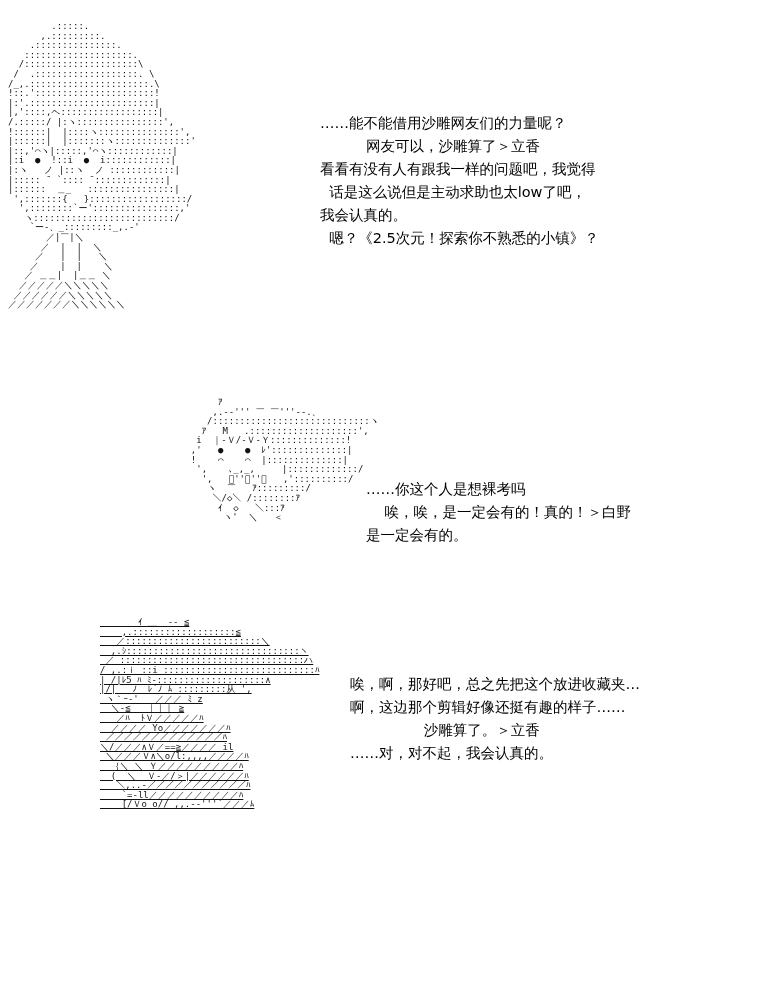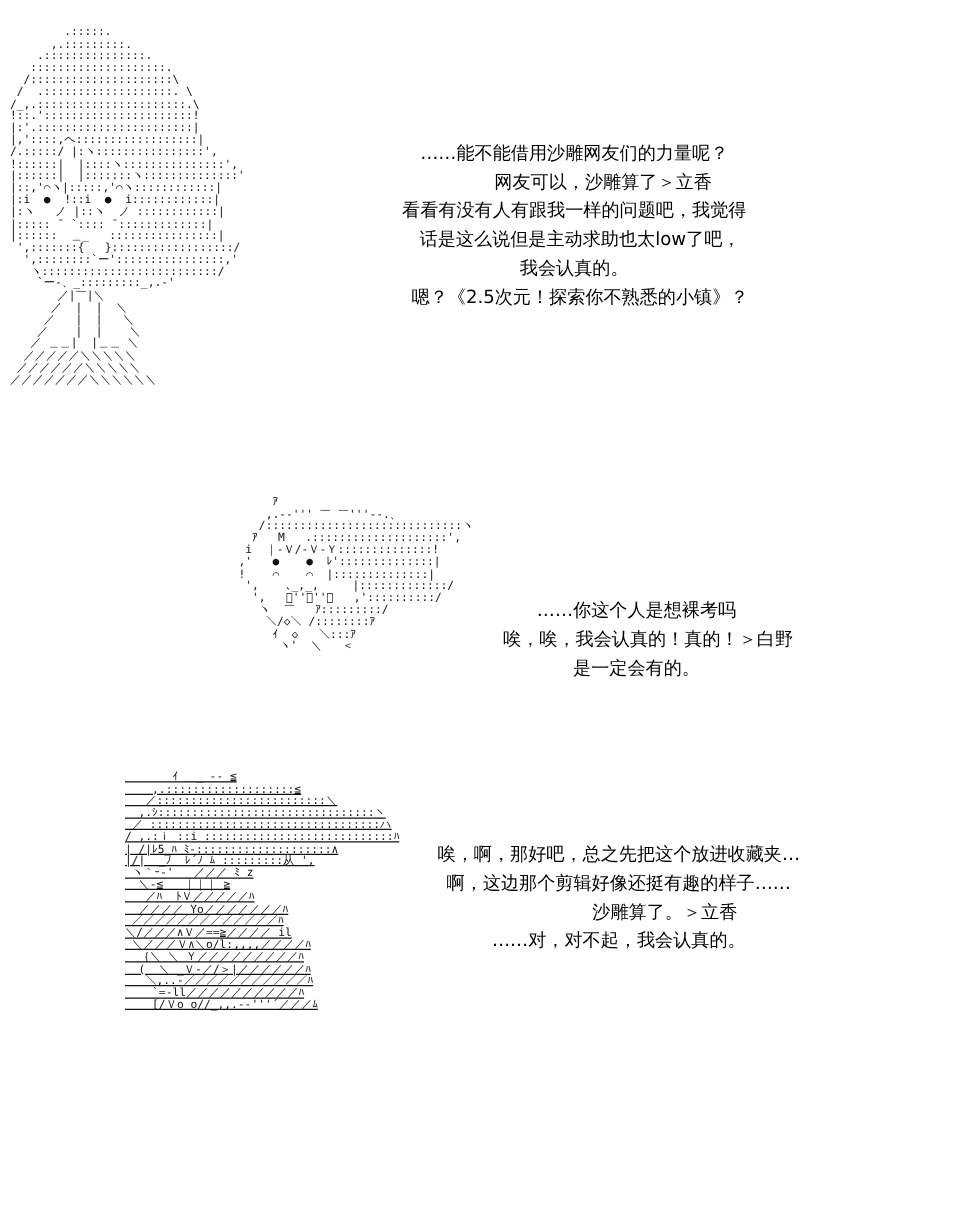--- a/index.html
+++ b/index.html
@@ -36,26 +36,25 @@
   }
   .lines {
     position: absolute;
   }
   .line {
     font-family: "DejaVu Sans", "Liberation Sans", sans-serif;
     font-size: 14.5px;
     line-height: 23px;
     white-space: pre;
     color: #000000;
-    text-align: center;
   }
   .sc1-ascii { left: 8px;  top: 22px; }
   .sc1-text  { left: 320px; top: 112px; }
   .sc2-ascii { left: 180px; top: 398px; }
-  .sc2-text  { left: 384px; top: 478px; }
+  .sc2-text  { left: 366px; top: 478px; }
   .sc3-ascii { left: 100px; top: 618px; text-decoration: underline; }
   .sc3-text  { left: 350px; top: 673px; }
 </style>
 </head>
 <body>
 
 <div class="page">
 
   <div class="scene">
     <div class="ascii sc1-ascii">        .:::::.
@@ -111,21 +110,21 @@
   !    ⌒    ⌒  |::::::::::::::|
    ',    ､_,_,     |:::::::::::::/
     ',   ﾞ''ｰ''ﾞ   ,'::::::::::/
      ヽ  ￣   ｱ:::::::::/
       ＼/◇＼ /::::::::ｱ
        ｲ  ◇   ＼:::ｱ
         ヽ'  ＼   ＜</div>
     <div class="lines sc2-text">
       <div class="line">……你这个人是想裸考吗</div>
       <div class="line"></div>
-      <div class="line">    唉，唉，我会认真的！真的！＞白野</div>
+      <div class="line">    唉，唉，是一定会有的！真的！＞白野</div>
       <div class="line"></div>
       <div class="line">是一定会有的。</div>
     </div>
   </div>
 
   <div class="scene">
     <div class="ascii sc3-ascii">       ｲ ＿_ -‐ ≦
     ,.:::::::::::::::::::≦
    ／:::::::::::::::::::::::::＼
   ,.ｼ::::::::::::::::::::::::::::::::ヽ

